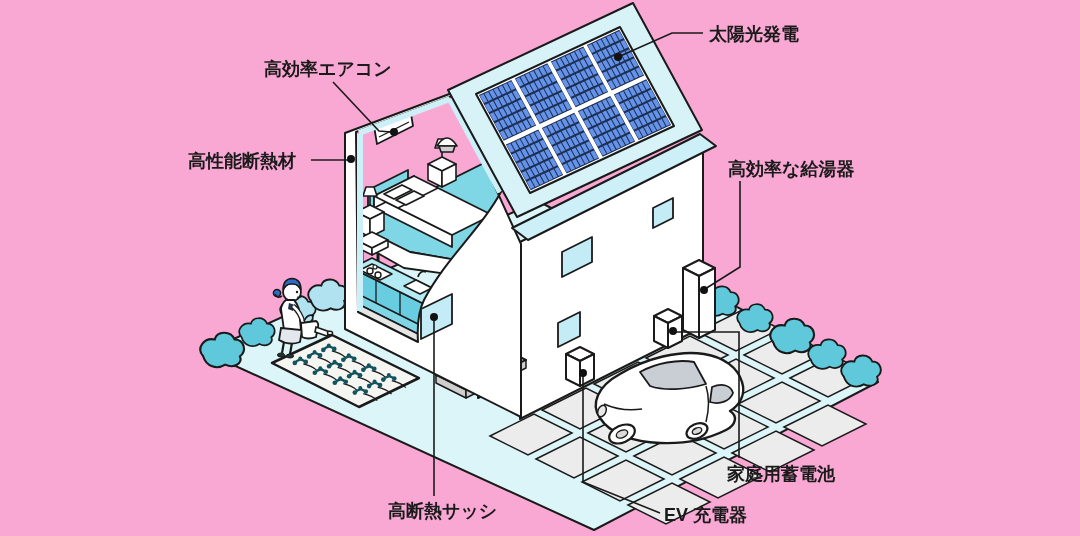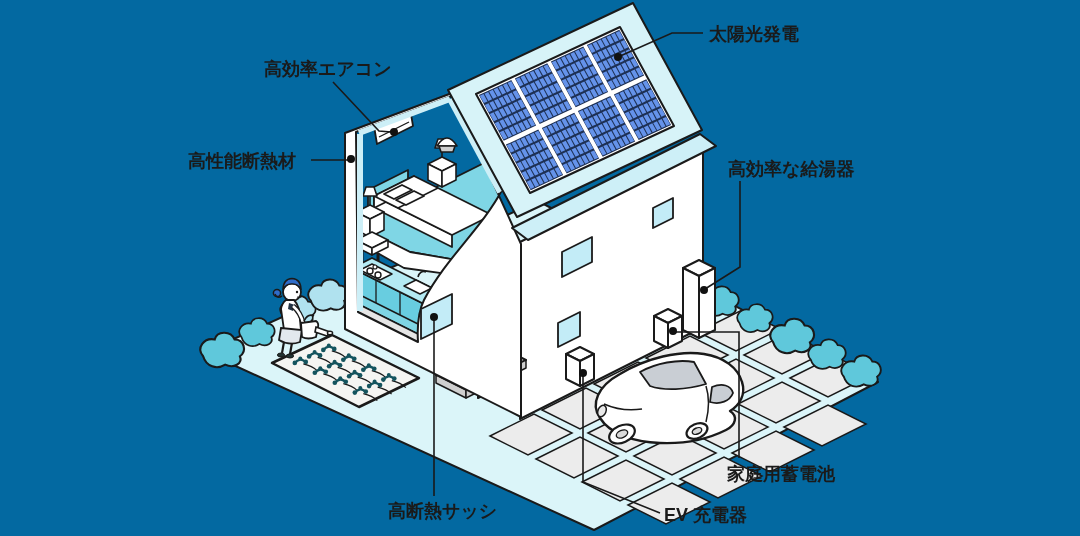--- a/index.html
+++ b/index.html
@@ -1,16 +1,16 @@
 <!DOCTYPE html>
 <html><head>
 <meta charset="utf-8">
 <style>
   html,body{margin:0;padding:0;background:#fff;}
-  .stage{position:relative;width:1080px;height:536px;background:#0369a1;overflow:hidden;
+  .stage{position:relative;width:1080px;height:536px;background:#f9a8d4;overflow:hidden;
          font-family:"Liberation Sans","DejaVu Sans",sans-serif;}
   svg{display:block;}
   .lbl{font-family:"Liberation Sans","DejaVu Sans",sans-serif;font-size:18px;font-weight:700;fill:#1a1a1a;}
 </style>
 </head>
 <body>
 
 <div class="stage">
 <svg width="1080" height="536" viewBox="0 0 1080 536">
 

